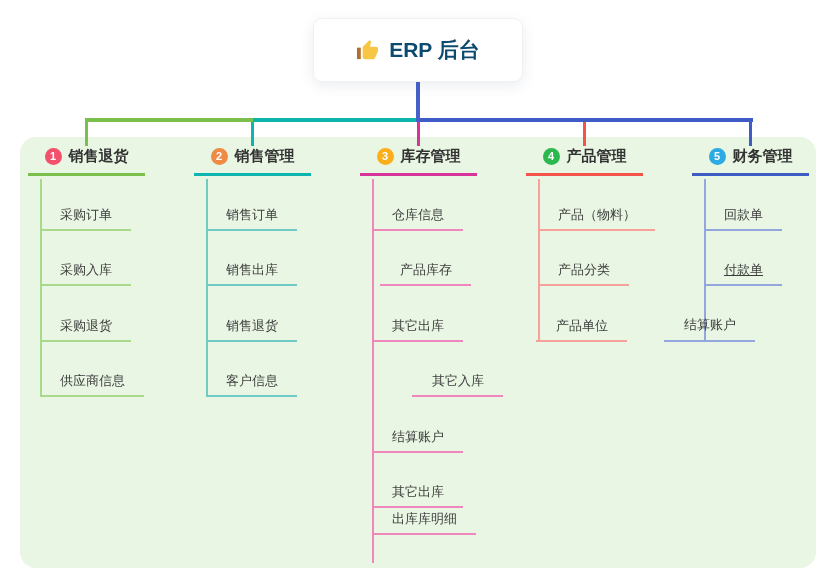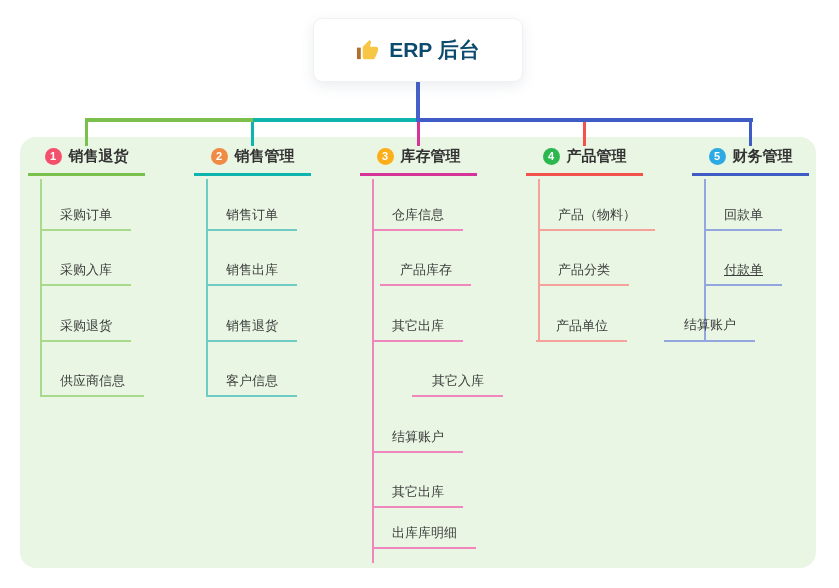--- a/index.html
+++ b/index.html
@@ -145,21 +145,21 @@
       </div>
       <div class="child-node" style="left: 372px; top: 371.2px; border-bottom-color: rgb(239, 135, 189); margin-left: 40px;">
         <span>其它入库</span>
       </div>
       <div class="child-node" style="left: 372px; top: 426.6px; border-bottom-color: rgb(239, 135, 189);">
         <span>结算账户</span>
       </div>
       <div class="child-node" style="left: 372px; top: 482px; border-bottom-color: rgb(239, 135, 189);">
         <span>其它出库</span>
       </div>
-      <div class="child-node" style="left: 372px; top: 523px; border-bottom-color: rgb(239, 135, 189); font-family: Liberation Serif, serif;">
+      <div class="child-node" style="left: 372px; top: 509px; border-bottom-color: rgb(239, 135, 189); font-family: Liberation Serif, serif;">
         <span>出库库明细</span>
       </div>
       <div class="branch-title" style="left: 526px; border-bottom-color: rgb(244, 83, 76);">
         <span class="badge" style="background: rgb(44, 184, 79);">4</span>
         <span>产品管理</span>
       </div>
       <div class="child-vline" style="left: 538px; top: 179px; height: 162.8px; background: rgb(247, 161, 155);"></div>
       <div class="child-node" style="left: 538px; top: 205px; border-bottom-color: rgb(247, 161, 155);">
         <span>产品（物料）</span>
       </div>

